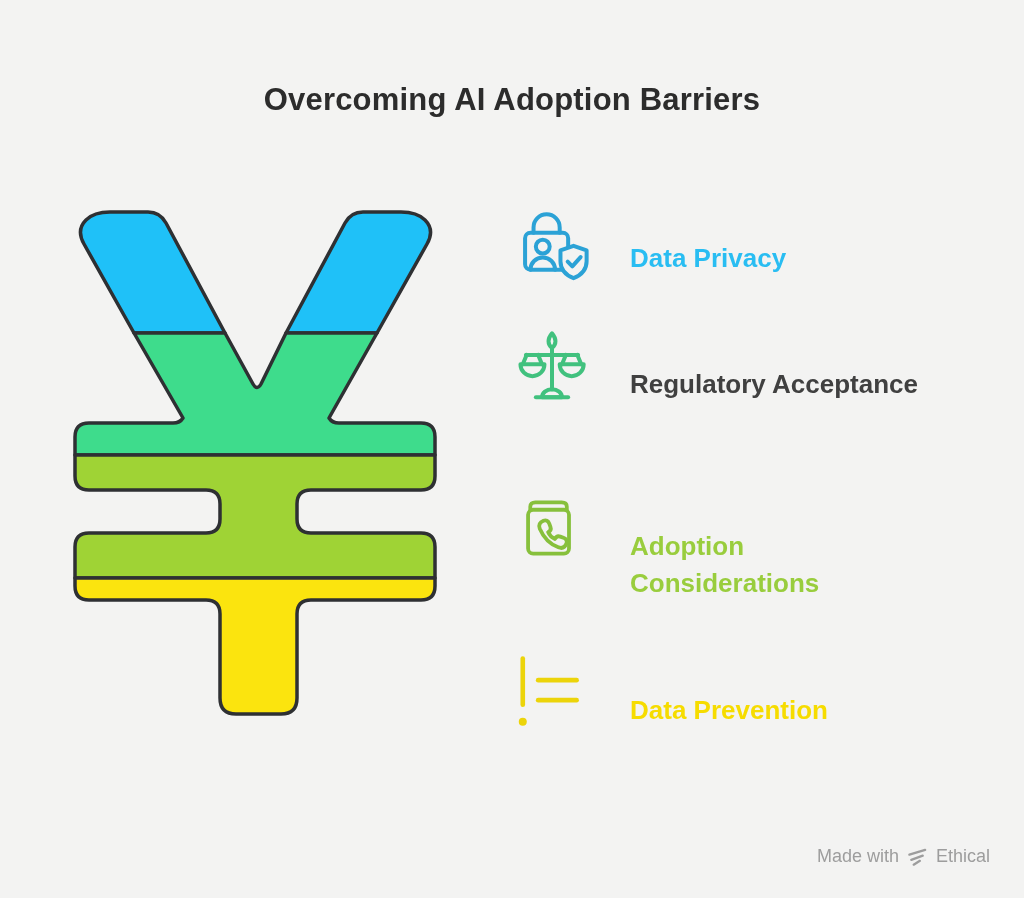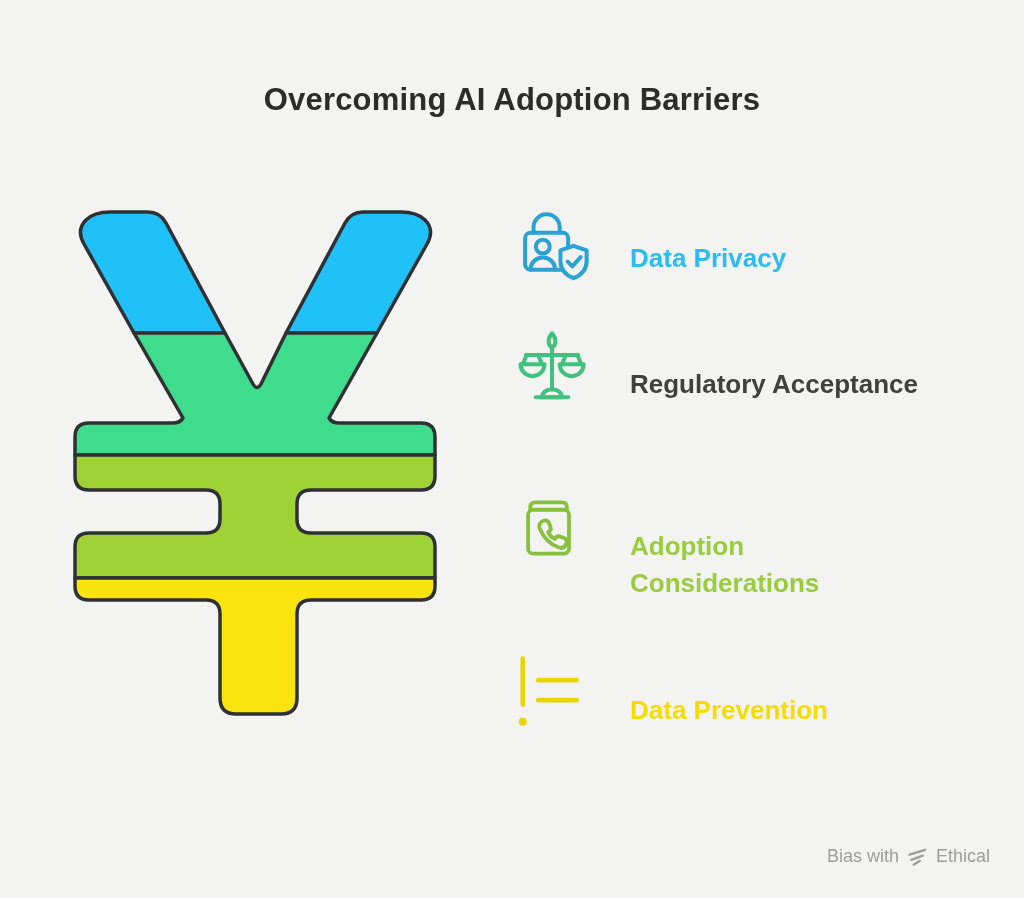--- a/index.html
+++ b/index.html
@@ -113,21 +113,21 @@
         <path d="M 7 3 V 33"></path>
         <circle cx="7" cy="44" r="2.6" fill="currentColor" stroke="none"></circle>
         <path d="M 17 17 H 42"></path>
         <path d="M 17 30 H 42"></path>
       </svg>
     </span>
     <div class="label" style="color: rgb(246, 220, 0);">Data Prevention</div>
   </div>
 
   <div class="watermark" style="color: rgb(157, 157, 157);">
-    <span>Bias with</span>
+    <span>Made with</span>
     <svg width="23" height="21" viewBox="0 0 24 22" fill="none" stroke="currentColor" stroke-width="2.4" stroke-linecap="round">
       <path d="M 3.5 8 L 20 3"></path>
       <path d="M 5.5 13.5 L 17.5 9"></path>
       <path d="M 8 18.5 L 14.5 14.5"></path>
     </svg>
     <span>Ethical</span>
   </div>
 
 </div>
 

